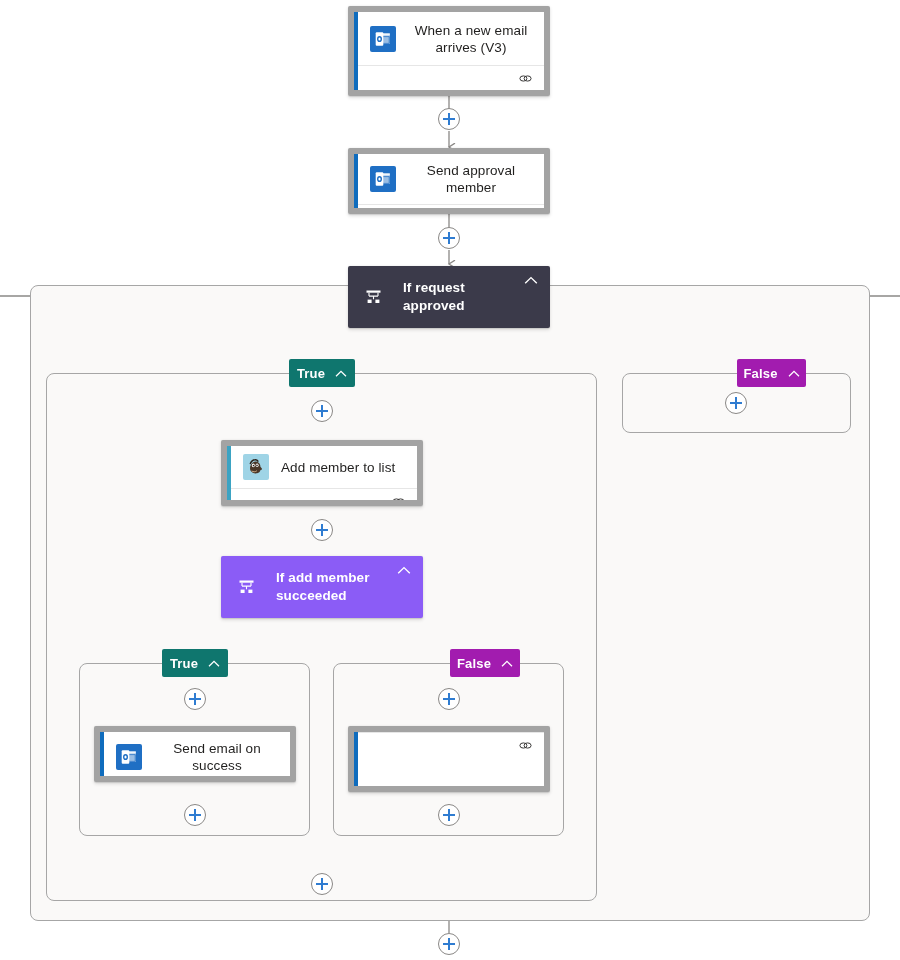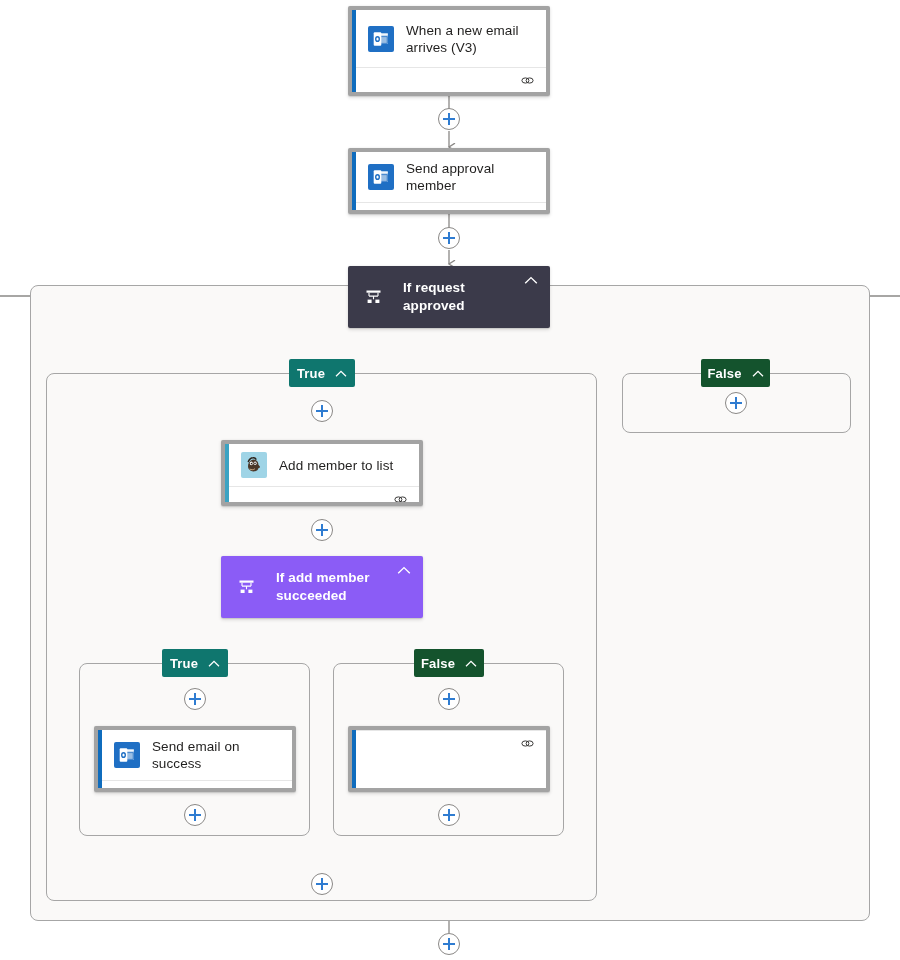--- a/index.html
+++ b/index.html
@@ -36,27 +36,28 @@
     position: absolute;
     background: #faf9f8;
     border: 1px solid #a6a6a6;
     border-radius: 8px;
     z-index: 3;
   }
   
   .card {
     position: absolute;
     background: #ffffff;
-    border: 4px solid #a3a3a3;
+    border: 6px solid #a3a3a3;
     border-radius: 2px;
     box-shadow: 0 1.6px 3.6px rgba(0,0,0,0.13), 0 0.3px 0.9px rgba(0,0,0,0.10);
     z-index: 6;
     overflow: hidden;
     display: flex;
     flex-direction: column;
+    text-align: center;
   }
   .card .accent {
     position: absolute;
     left: 0; top: 0; bottom: 0;
     width: 4px;
   }
   .card .card-head {
     display: flex;
     align-items: center;
     flex: 1 1 auto;
@@ -132,21 +133,21 @@
     justify-content: center;
     gap: 10px;
     padding: 0 11px;
     z-index: 8;
     color: #ffffff;
     font-size: 13px;
     font-weight: 700;
     letter-spacing: .2px;
   }
   .blabel.true { background: #0f766e; }
-  .blabel.false { background: #14532d; }
+  .blabel.false { background: #a21caf; margin-left: 36px; }
   .blabel .blabel-text { color: #fff; }
 
   
   .plus {
     position: absolute;
     width: 22px; height: 22px;
     border-radius: 50%;
     background: #ffffff;
     border: 1px solid #8a8886;
     z-index: 9;
@@ -375,21 +376,21 @@
 
   <div class="blabel false" style="left:414px; top:649px; width:70px;">
     <span class="blabel-text">False</span>
     <span>
       <svg width="12" height="8" viewBox="0 0 12 8" aria-hidden="true">
         <path d="M1,6.2 L6,1.4 L11,6.2" fill="none" stroke="#ffffff" stroke-width="1.3"></path>
       </svg>
     </span>
   </div>
 
-  <div class="card" style="left:94px; top:726px; width:202px; height:66px;">
+  <div class="card" style="left:94px; top:726px; width:202px; height:56px;">
     <div class="accent" style="background:#0f6cbd;"></div>
     <div class="card-head">
       <div class="card-icon" style="background:#1f6fc4;">
         <svg width="18" height="18" viewBox="0 0 18 18" aria-hidden="true">
           <rect x="7.6" y="3.4" width="8.2" height="10.6" fill="#fff" opacity=".55"></rect>
           <rect x="7.6" y="3.4" width="8.2" height="2.1" fill="#fff" opacity=".85"></rect>
           <path d="M8.2 6.6h7v6.8h-7z" fill="none" stroke="#1f6fc4" stroke-width=".7"></path>
           <rect x="1.7" y="2.3" width="7.6" height="13.4" rx="1" fill="#fff"></rect>
           <ellipse cx="5.5" cy="9" rx="2.5" ry="3.1" fill="#1f6fc4"></ellipse>
           <ellipse cx="5.5" cy="9" rx="1.1" ry="1.6" fill="#fff"></ellipse>

